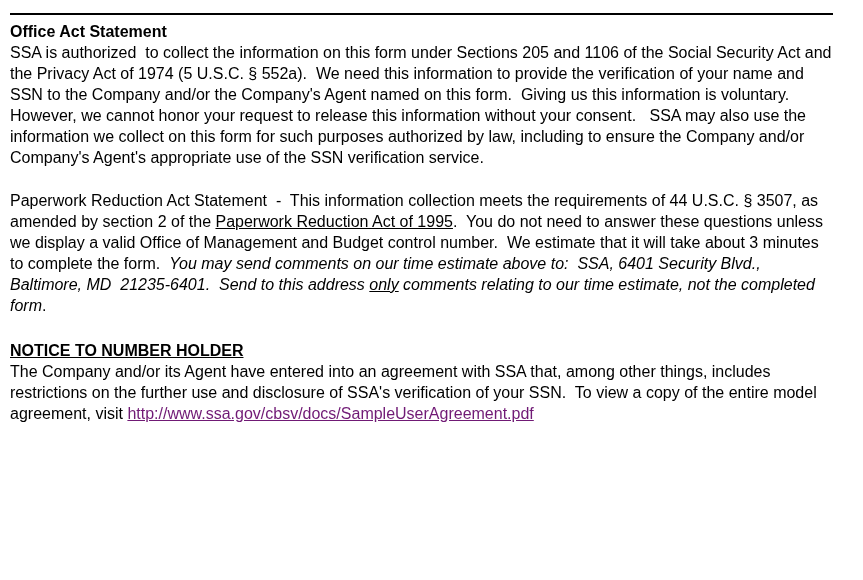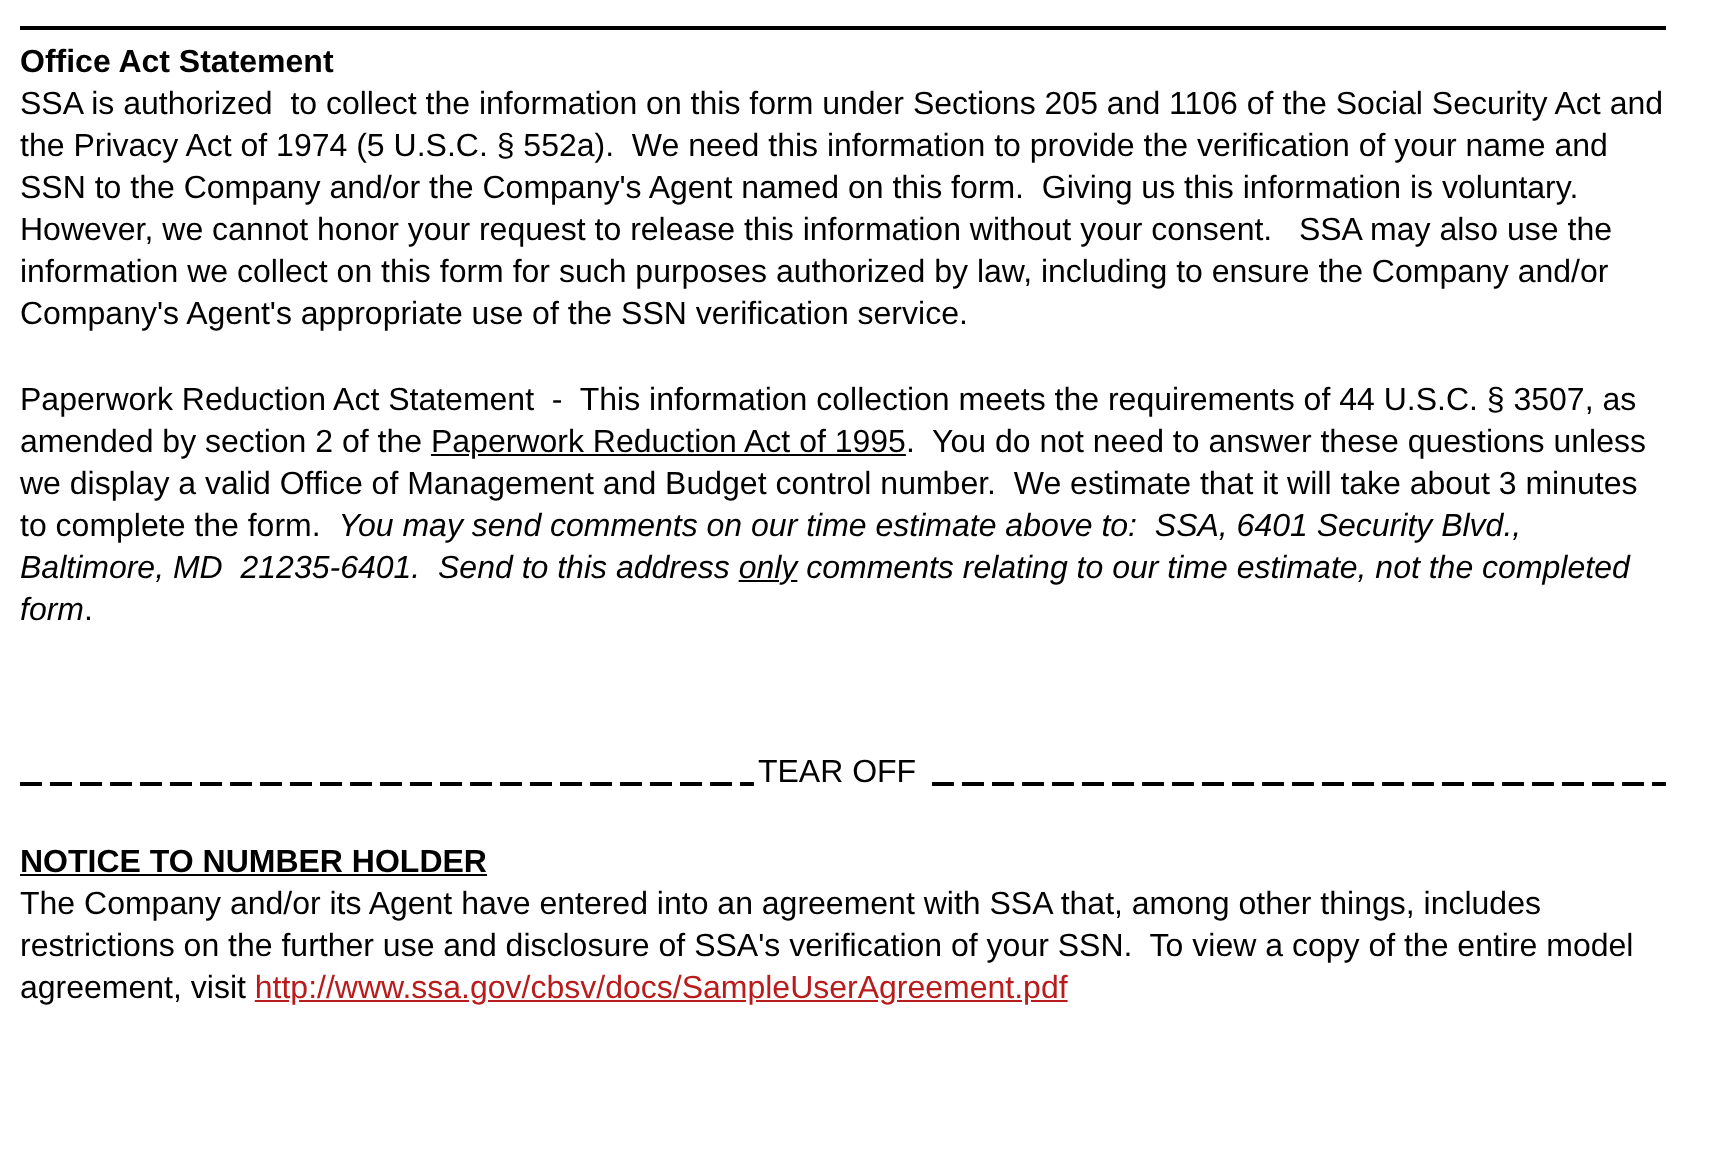--- a/index.html
+++ b/index.html
@@ -52,41 +52,36 @@
     margin-bottom: 4px;
     background: repeating-linear-gradient(to right, #000000 0px, #000000 11px, transparent 11px, transparent 15px);
   }
   .tearlabel {
     flex: 0 0 auto;
     padding: 0 8px 0 2px;
     white-space: pre;
   }
   .notice-h { margin-top: 24px; text-decoration: underline; }
   a.link {
-    color: #b91c1c;
+    color: #701a75;
     text-decoration: underline;
     cursor: pointer;
   }
 </style>
 </head>
 <body>
 
 <div class="page">
 
   <div class="toprule"></div>
 
   <div class="heading">Office Act Statement</div>
 
   <p class="body">SSA is authorized  to collect the information on this form under Sections 205 and 1106 of the Social Security Act and the Privacy Act of 1974 (5 U.S.C. § 552a).  We need this information to provide the verification of your name and SSN to the Company and/or the Company's Agent named on this form.  Giving us this information is voluntary.  However, we cannot honor your request to release this information without your consent.   SSA may also use the information we collect on this form for such purposes authorized by law, including to ensure the Company and/or Company's Agent's appropriate use of the SSN verification service.</p>
 
   <p class="body para2"><span class="b">Paperwork Reduction Act Statement</span><span>  -  </span><span>This information collection meets the requirements of 44 U.S.C. § 3507, as amended by section 2 of the </span><span class="u">Paperwork Reduction Act of 1995</span><span>.  You do not need to answer these questions unless we display a valid Office of Management and Budget control number.  We estimate that it will take about 3 minutes to complete the form.  </span><span class="i">You may send comments on our time estimate above to:  SSA, 6401 Security Blvd., Baltimore, MD  21235-6401.  </span><span class="bi">Send to this address </span><span class="bi u">only</span><span class="bi"> comments relating to our time estimate, not the completed form</span><span>.</span></p>
 
-  <div class="tearoff">
-    <span class="dash"></span>
-    <span class="tearlabel">TEAR OFF</span>
-    <span class="dash"></span>
-  </div>
 
   <div class="heading notice-h">NOTICE TO NUMBER HOLDER</div>
 
   <p class="body"><span>The Company and/or its Agent have entered into an agreement with SSA that, among other things, includes restrictions on the further use and disclosure of SSA's verification of your SSN.  To view a copy of the entire model agreement, visit </span><a class="link">http://www.ssa.gov/cbsv/docs/SampleUserAgreement.pdf</a></p>
 
 </div>
 
 </body></html>

